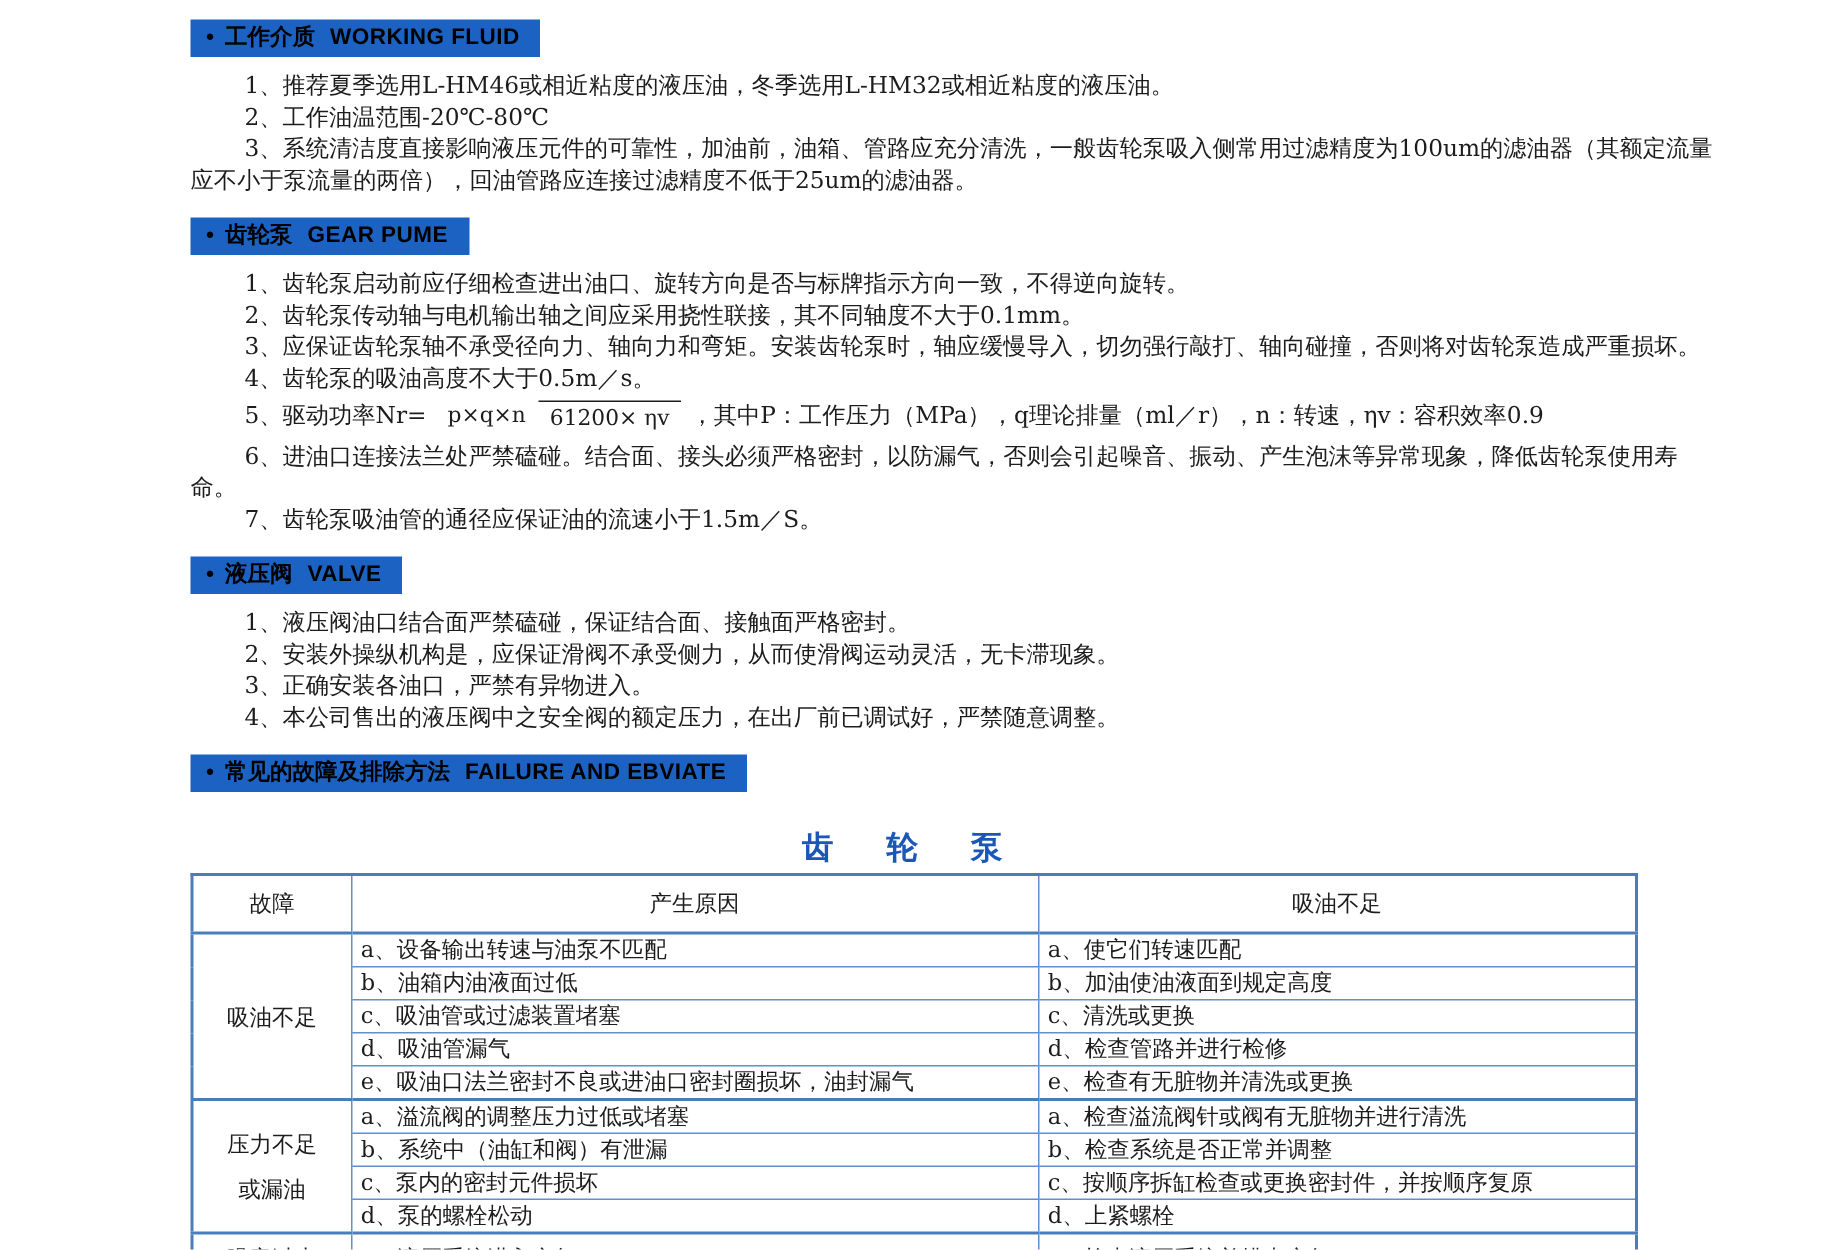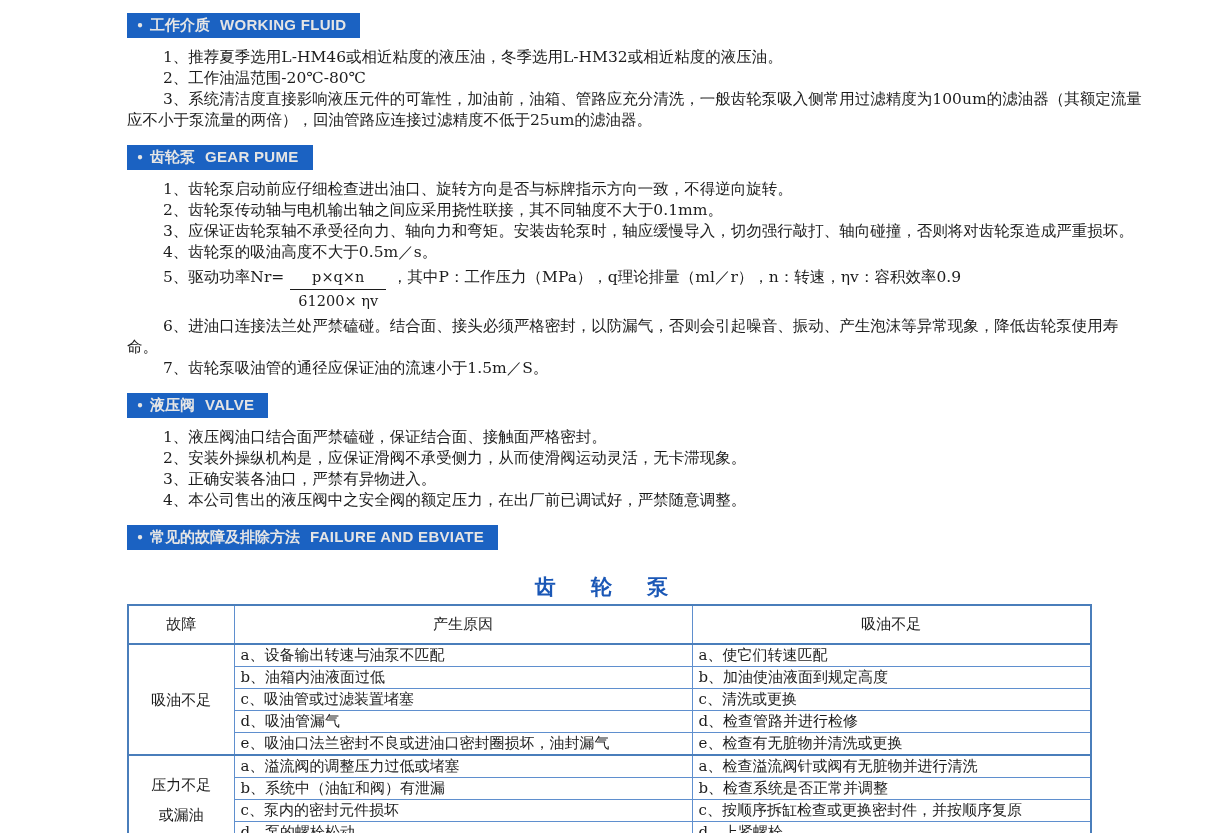--- a/index.html
+++ b/index.html
@@ -11,21 +11,21 @@
     overflow: hidden;
     position: relative;
   }
   .page { padding: 13px 0 0 127px; width: 1215px; }
   .content { width: 1018px; }
 
   
   .badge {
     display: inline-block;
     background: #1b62c2;
-    color: #e5e5e5;
+    color: #000000;
     font-family: "Liberation Sans", sans-serif;
     font-weight: bold;
     font-size: 15px;
     line-height: 18px;
     padding: 3px 14px 4px 10px;
     margin-bottom: 9px;
   }
   .badge .bullet { font-size: 10px; vertical-align: 2px; margin-right: 7px; }
   .badge .en { margin-left: 10px; letter-spacing: 0.3px; }
 
@@ -37,21 +37,21 @@
   }
   .formula-line {
     font-size: 15.5px;
     line-height: 21px;
     padding-left: 36px;
     display: flex;
     margin: 4px 0;
   }
   .frac {
     display: inline-flex;
-    flex-direction: column;
+    flex-direction: row;
     text-align: center;
     font-size: 14.5px;
     margin: 0 6px;
     vertical-align: middle;
   }
   .frac .num { padding: 0 8px 1px 8px; }
   .frac .den { border-top: 1.5px solid #1c1c1c; padding: 1px 8px 0 8px; }
 
   
   .table-title {

